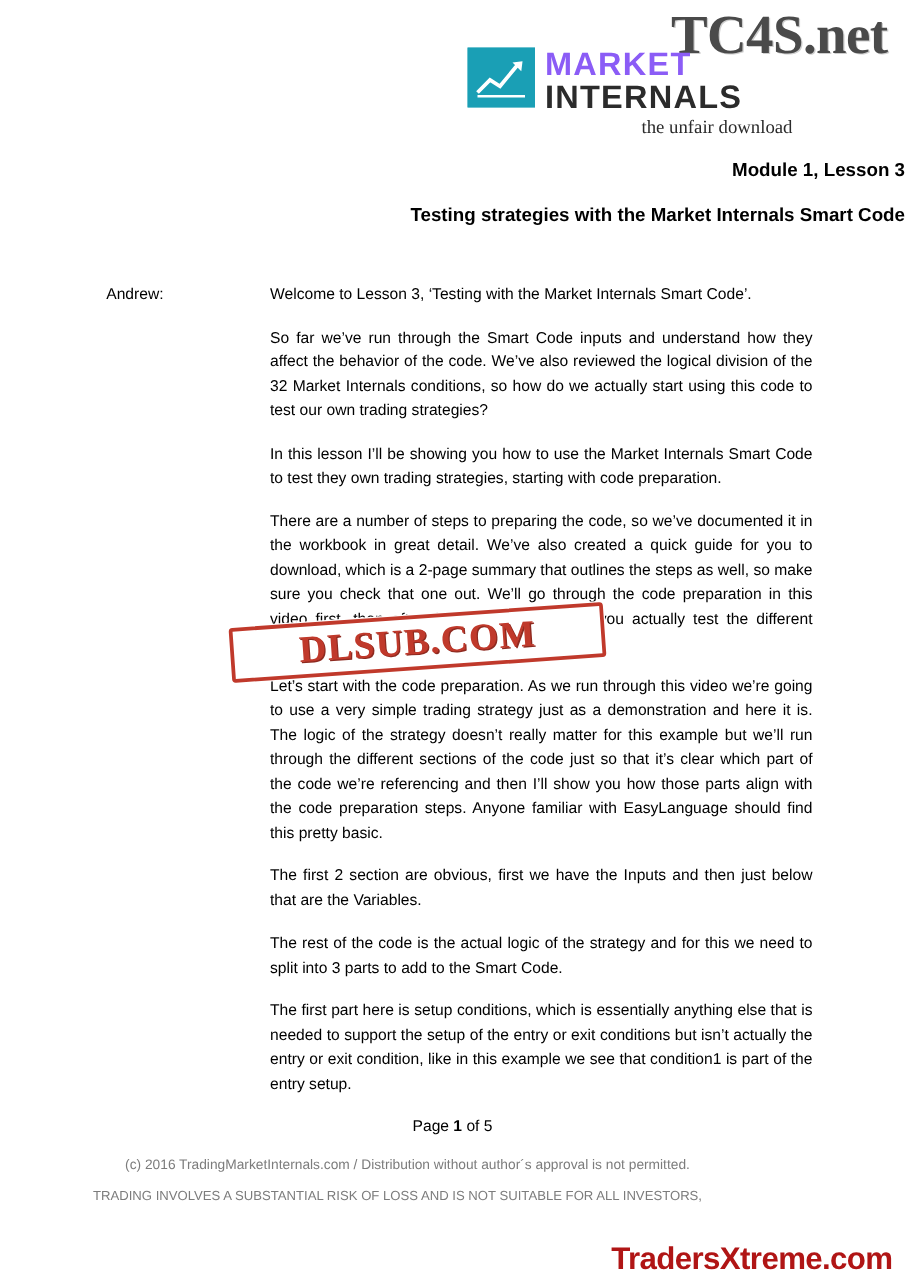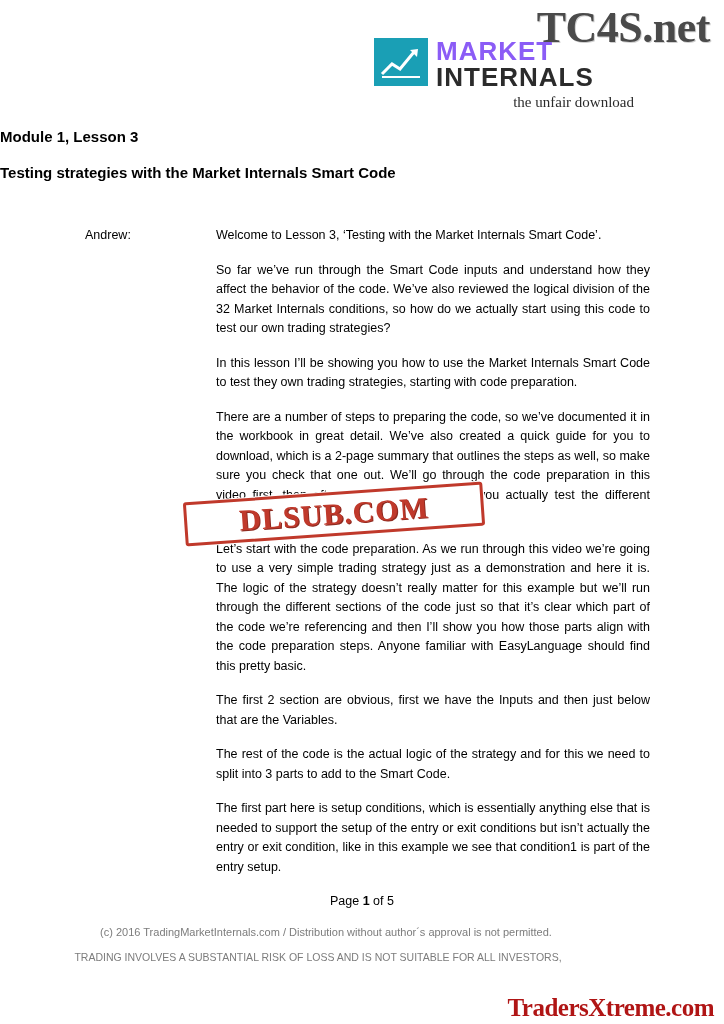--- a/index.html
+++ b/index.html
@@ -78,30 +78,30 @@
     text-align: right;
     width: 260px;
   }
 
   
   .doc-title {
     position: absolute;
     top: 128px;
     left: 0;
     width: 724px;
-    text-align: left;
+    text-align: right;
     font-size: 15px;
     font-weight: bold;
   }
   .doc-subtitle {
     position: absolute;
     top: 164px;
     left: 0;
     width: 724px;
-    text-align: left;
+    text-align: right;
     font-size: 15px;
     font-weight: bold;
   }
 
   
   .speaker {
     position: absolute;
     top: 228px;
     left: 85px;
     font-size: 12.5px;
@@ -179,21 +179,21 @@
     width: 636px;
     text-align: center;
     font-size: 10.5px;
     color: #7c7c7c;
     line-height: 15px;
   }
   .tradersxtreme {
     position: absolute;
     bottom: 2px;
     right: 10px;
-    font-family: Liberation Serif, serif;
+    font-family: Liberation Sans, sans-serif;
     font-size: 25px;
     font-weight: bold;
     color: #b01515;
     letter-spacing: -0.5px;
   }
 </style>
 </head>
 <body>
 
 <div class="tc4s-watermark">TC4S.net</div>

